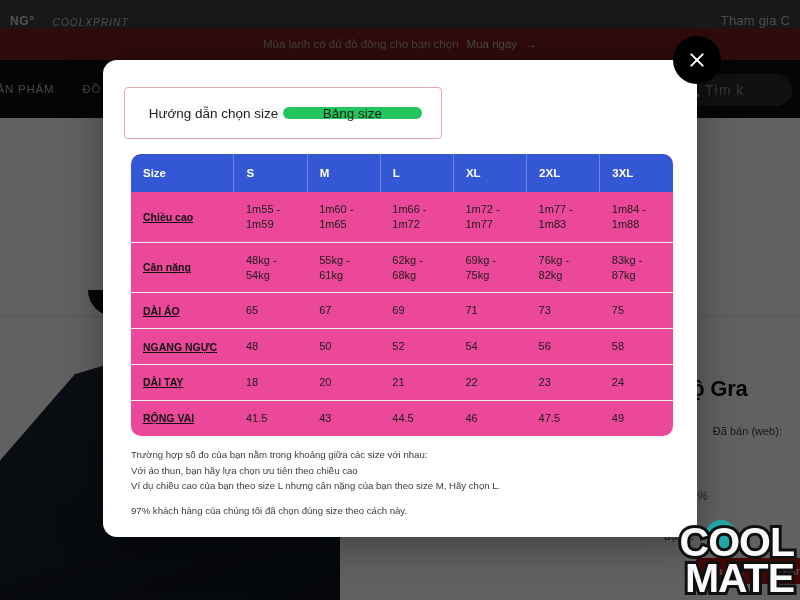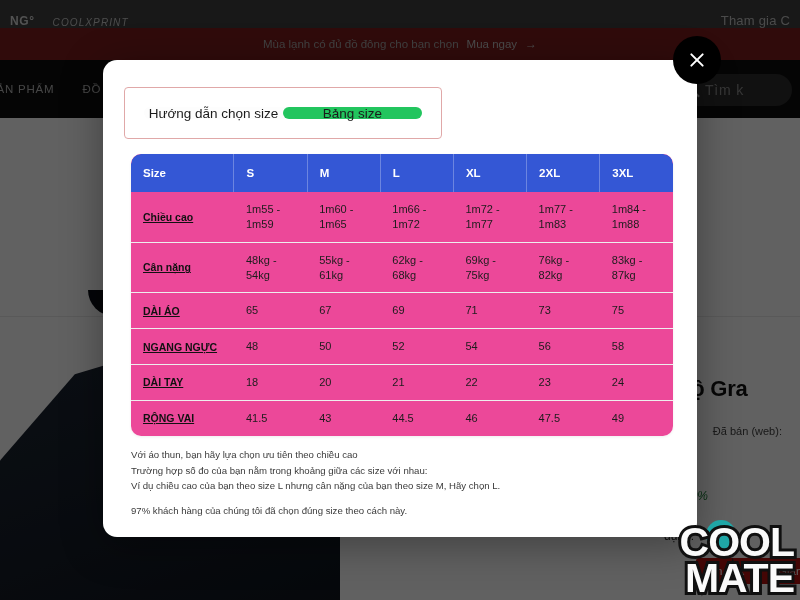--- a/index.html
+++ b/index.html
@@ -513,22 +513,22 @@
             <td>44.5</td>
             <td>46</td>
             <td>47.5</td>
             <td>49</td>
           </tr>
         </tbody>
       </table>
     </div>
 
     <div class="notes">
+      <div>Trường hợp số đo của bạn nằm trong khoảng giữa các size với nhau:</div>
       <div>Với áo thun, bạn hãy lựa chọn ưu tiên theo chiều cao</div>
-      <div>Trường hợp số đo của bạn nằm trong khoảng giữa các size với nhau:</div>
       <div>Ví dụ chiều cao của bạn theo size L nhưng cân nặng của bạn theo size M, Hãy chọn L.</div>
       <div class="gap"></div>
       <div>97% khách hàng của chúng tôi đã chọn đúng size theo cách này.</div>
     </div>
   </div>
 
   <button class="close-btn">
     <span class="x"></span>
   </button>
 

